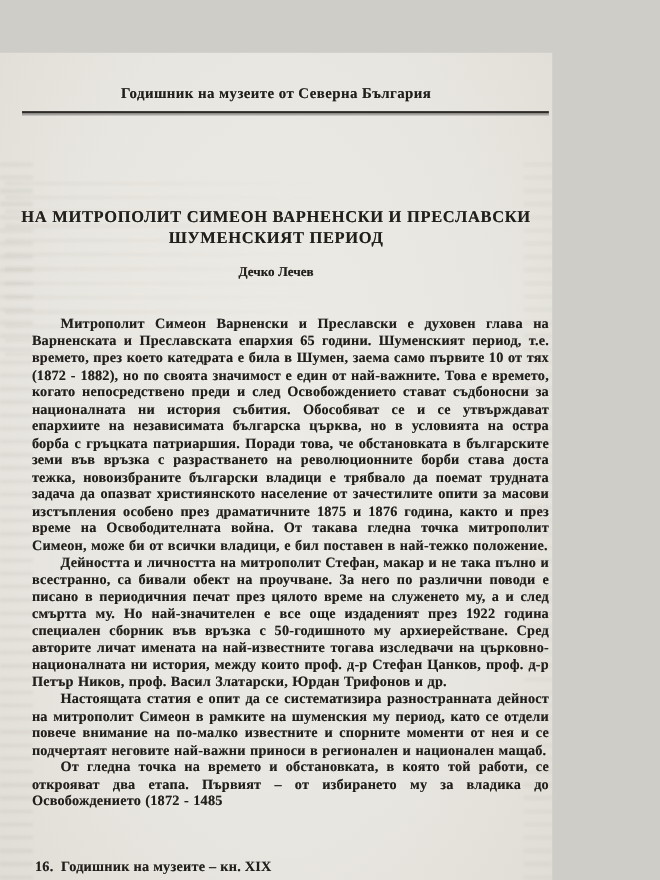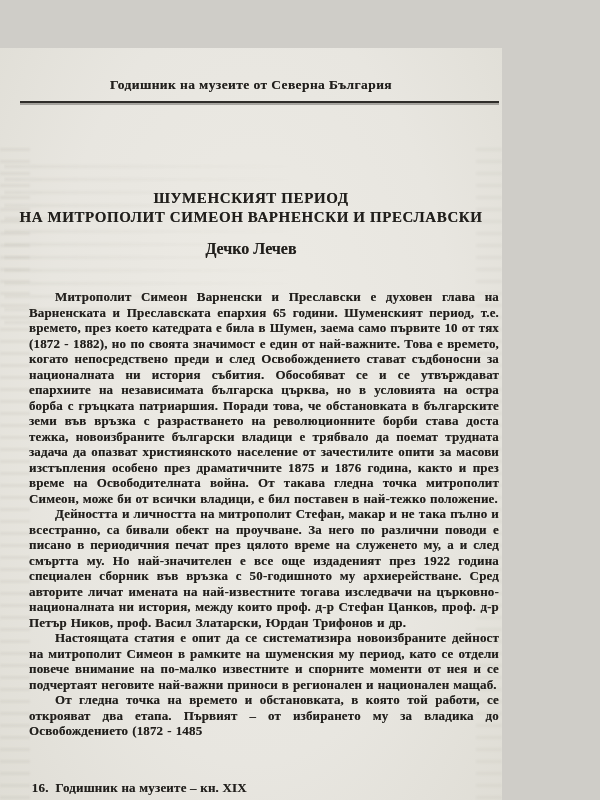--- a/index.html
+++ b/index.html
@@ -38,21 +38,21 @@
   .rule{
     margin:5px 3px 0 20px;height:2px;background:#2e2c29;
     box-shadow:0 2px 0 rgba(46,44,41,.35);
   }
   .title-block{margin-top:86px;text-align:center;}
   .title-line{
     font-weight:700;font-size:15px;line-height:19px;letter-spacing:.6px;
     text-shadow:0 0 .5px rgba(20,18,15,.6);
   }
   .author{
-    margin-top:13px;text-align:center;font-weight:700;font-size:16px;
+    margin-top:13px;text-align:center;font-weight:700;font-size:12px;
     text-shadow:0 0 .4px rgba(20,18,15,.55);
   }
   .body-text{
     margin-top:31px;padding-left:29px;padding-right:3px;
   }
   .body-text p{
     margin:0;text-indent:26px;text-align:justify;
     font-weight:700;font-size:13px;line-height:15.5px;
     letter-spacing:.15px;word-spacing:.6px;
     text-shadow:0 0 .4px rgba(20,18,15,.5);
@@ -72,29 +72,29 @@
   <div class="ghost ghost-top"></div>
   <div class="ghost ghost-right"></div>
 
   <header>
     <div class="hline">Годишник на музеите от Северна България</div>
   </header>
 
   <div class="rule"></div>
 
   <div class="title-block">
+    <div class="title-line">НА МИТРОПОЛИТ СИМЕОН ВАРНЕНСКИ И ПРЕСЛАВСКИ</div>
     <div class="title-line">ШУМЕНСКИЯТ ПЕРИОД</div>
-    <div class="title-line">НА МИТРОПОЛИТ СИМЕОН ВАРНЕНСКИ И ПРЕСЛАВСКИ</div>
     <div class="author">Дечко Лечев</div>
   </div>
 
   <div class="body-text">
     <p>Митрополит Симеон Варненски и Преславски е духовен глава на Варненската и Преславската епархия 65 години. Шуменският период, т.е. времето, през което катедрата е била в Шумен, заема само първите 10 от тях (1872 - 1882), но по своята значимост е един от най-важните. Това е времето, когато непосредствено преди и след Освобождението стават съдбоносни за националната ни история събития. Обособяват се и се утвърждават епархиите на независимата българска църква, но в условията на остра борба с гръцката патриаршия. Поради това, че обстановката в българските земи във връзка с разрастването на революционните борби става доста тежка, новоизбраните български владици е трябвало да поемат трудната задача да опазват християнското население от зачестилите опити за масови изстъпления особено през драматичните 1875 и 1876 година, както и през време на Освободителната война. От такава гледна точка митрополит Симеон, може би от всички владици, е бил поставен в най-тежко положение.</p>
     <p>Дейността и личността на митрополит Стефан, макар и не така пълно и всестранно, са бивали обект на проучване. За него по различни поводи е писано в периодичния печат през цялото време на служенето му, а и след смъртта му. Но най-значителен е все още издаденият през 1922 година специален сборник във връзка с 50-годишното му архиерействане. Сред авторите личат имената на най-известните тогава изследвачи на църковно-националната ни история, между които проф. д-р Стефан Цанков, проф. д-р Петър Ников, проф. Васил Златарски, Юрдан Трифонов и др.</p>
-    <p>Настоящата статия е опит да се систематизира новоизбраните дейност на митрополит Симеон в рамките на шуменския му период, като се отдели повече внимание на по-малко известните и спорните моменти от нея и се подчертаят неговите най-важни приноси в регионален и национален мащаб.</p>
+    <p>Настоящата статия е опит да се систематизира разностранната дейност на митрополит Симеон в рамките на шуменския му период, като се отдели повече внимание на по-малко известните и спорните моменти от нея и се подчертаят неговите най-важни приноси в регионален и национален мащаб.</p>
     <p>От гледна точка на времето и обстановката, в която той работи, се открояват два етапа. Първият – от избирането му за владика до Освобождението (1872 - 1485</p>
   </div>
 
   <footer>
     <span>16.  Годишник на музеите – кн. XIX</span>
   </footer>
 
 </div>
 
 </body></html>

